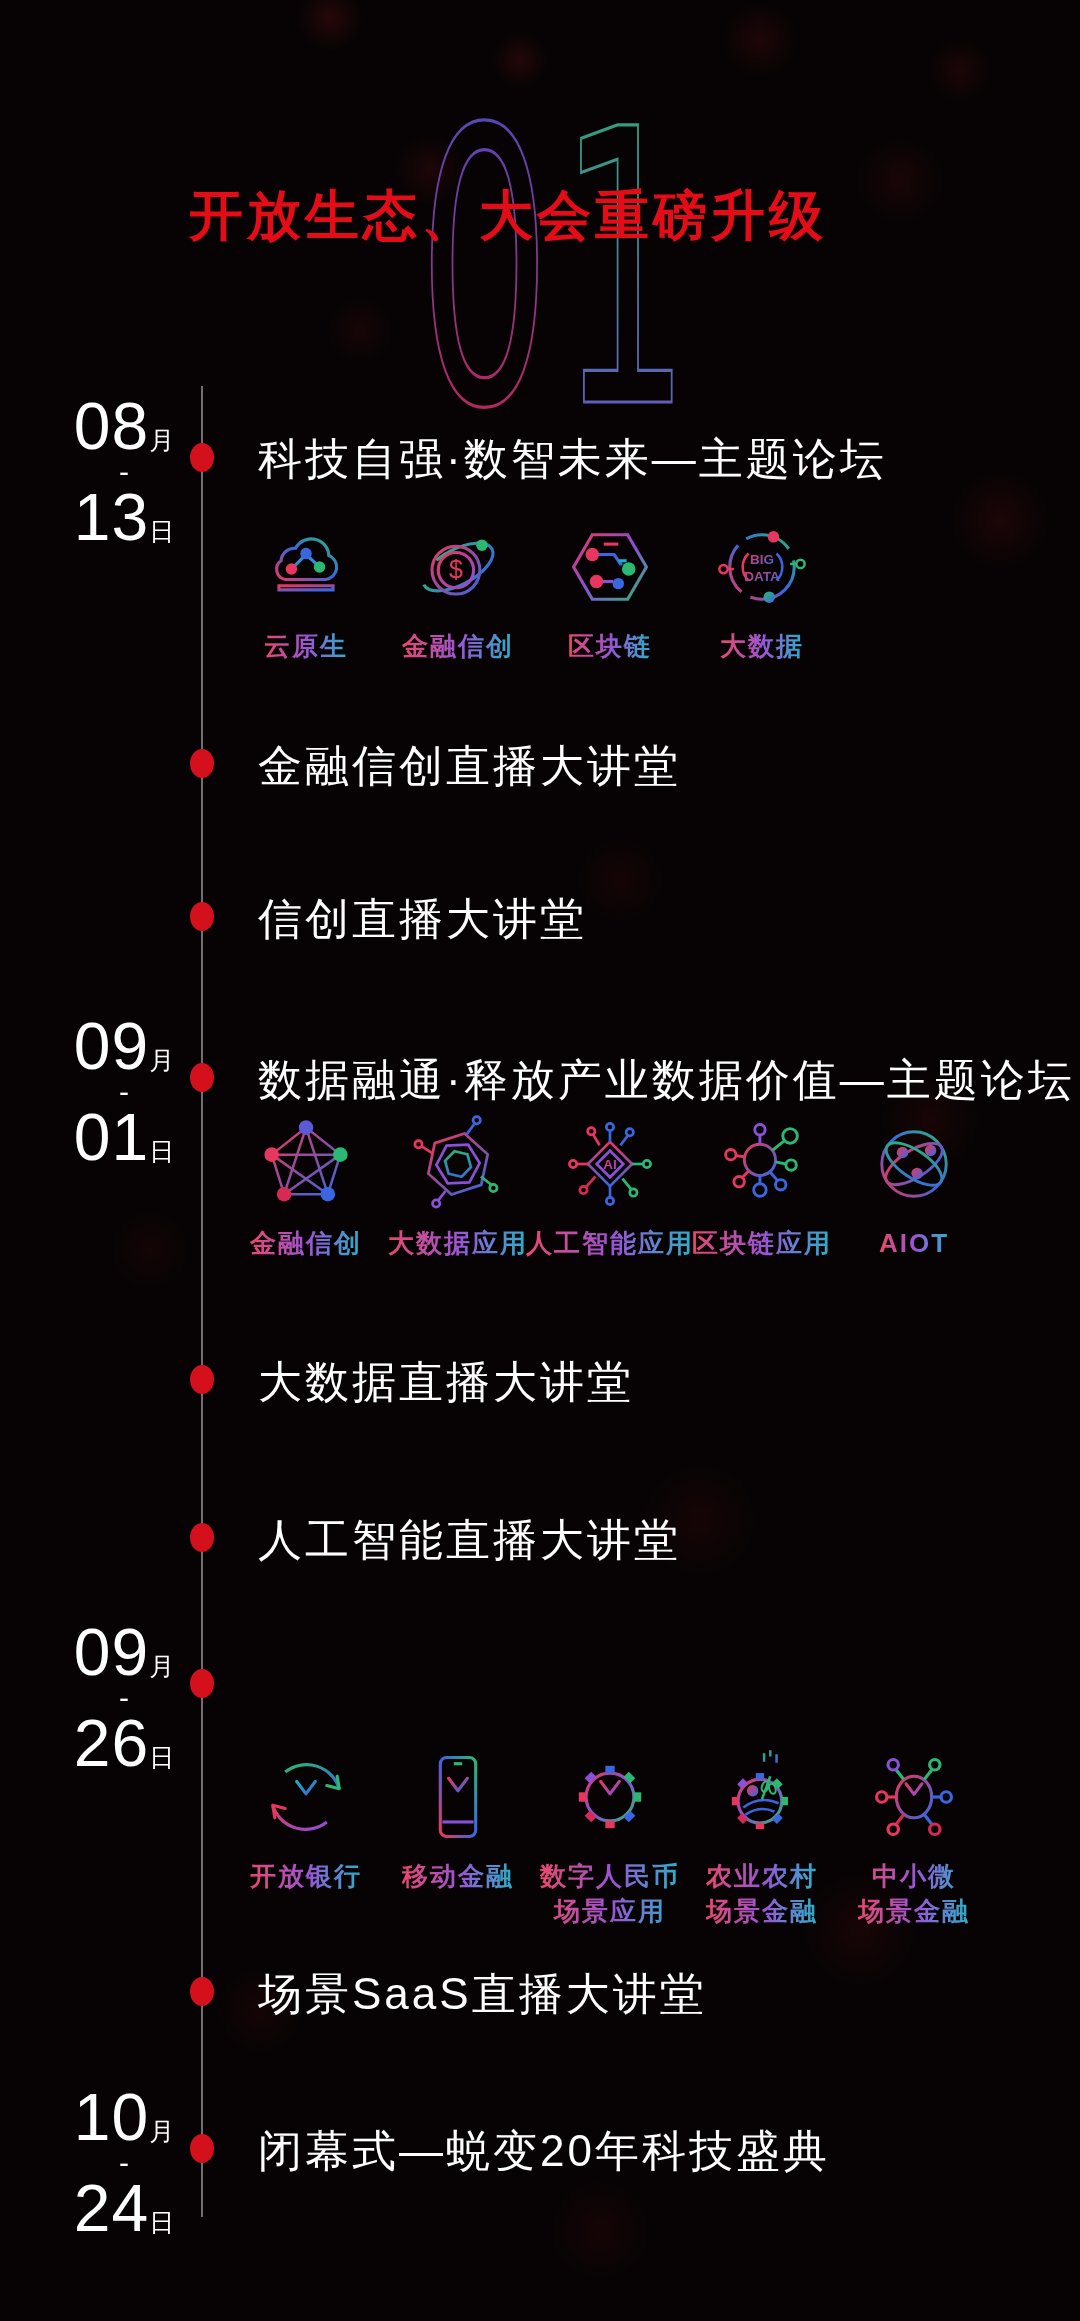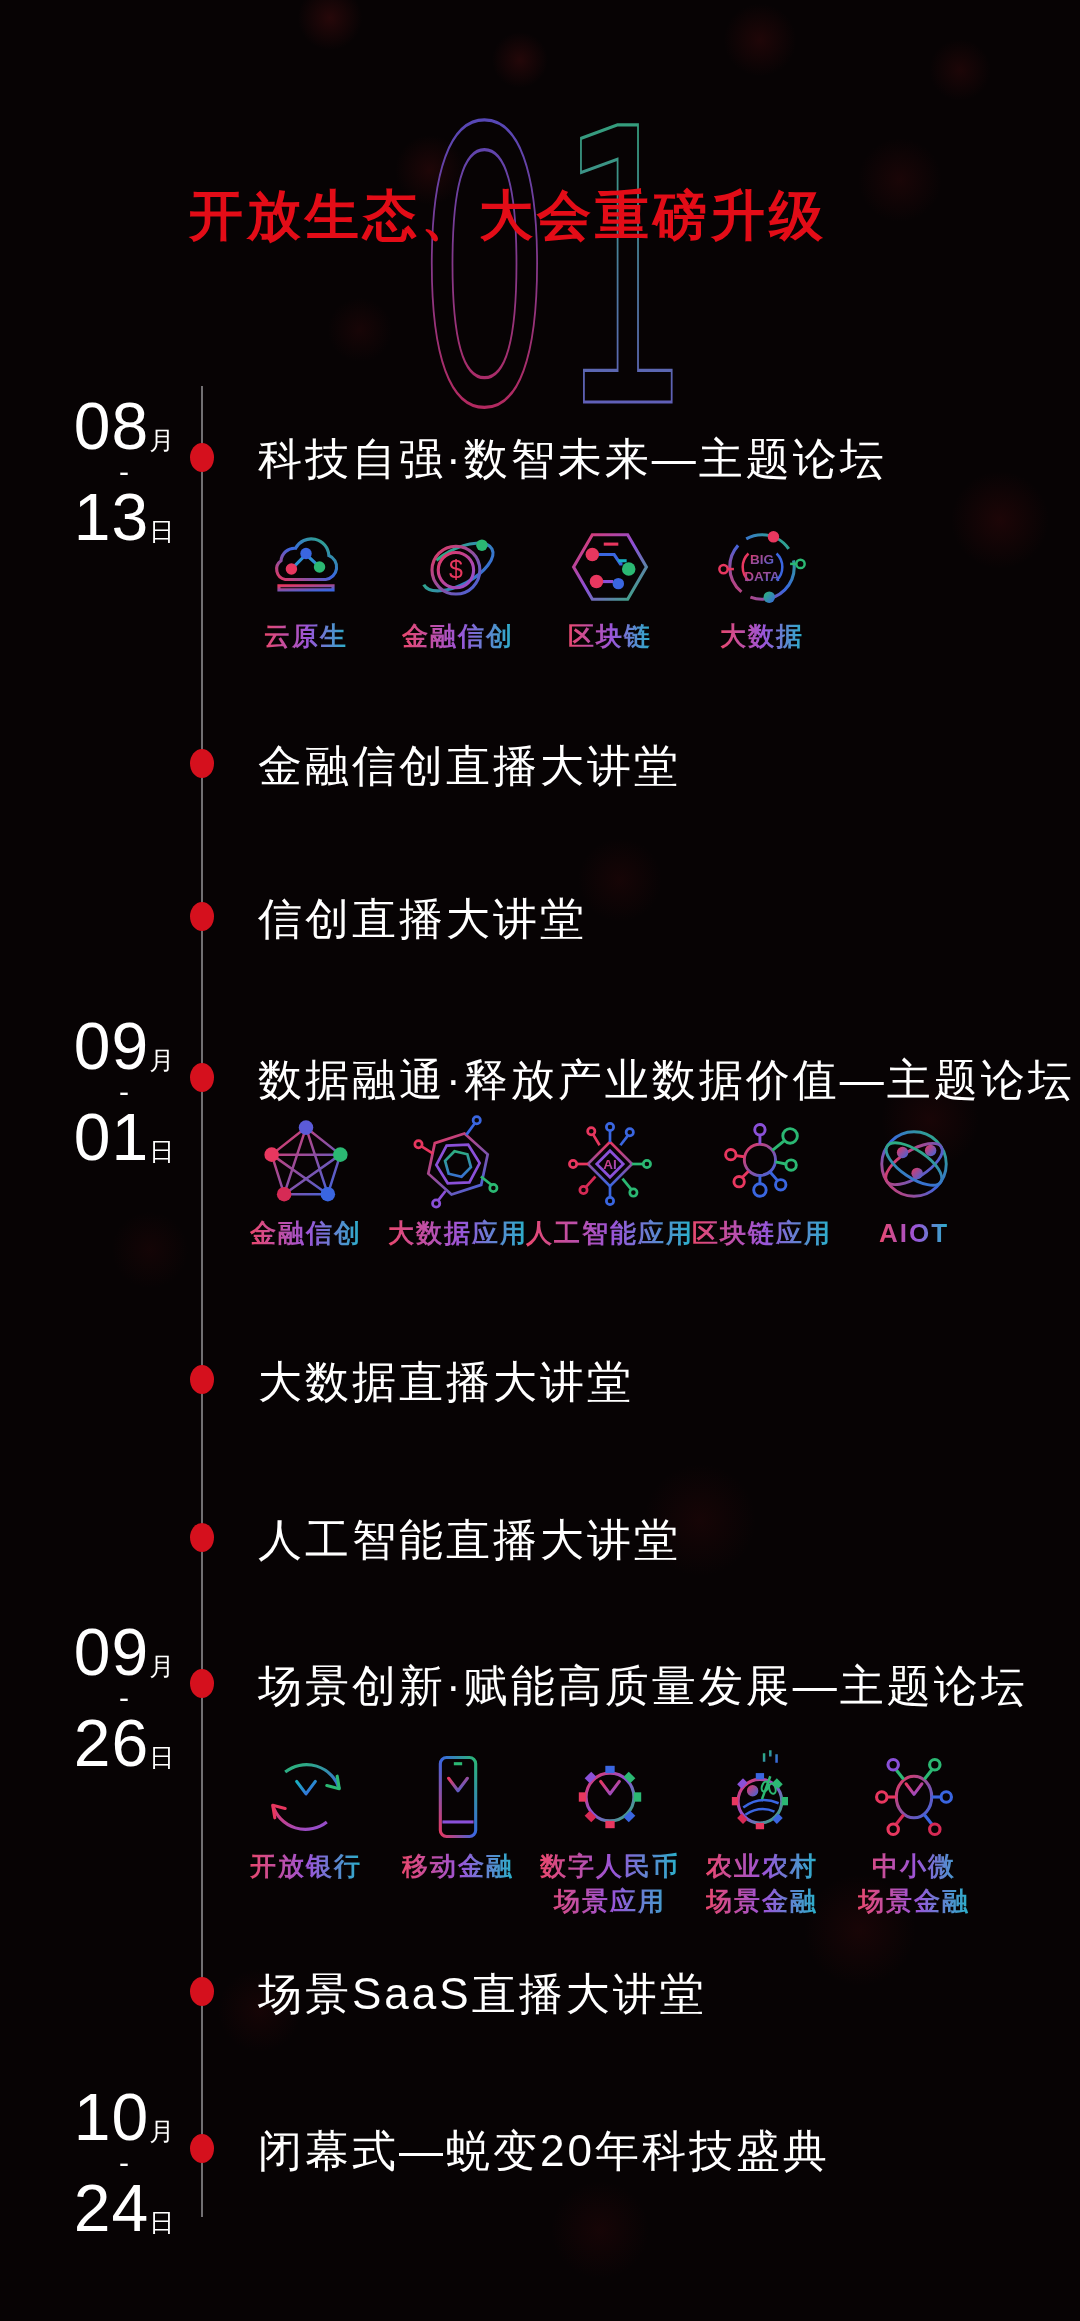--- a/index.html
+++ b/index.html
@@ -39,21 +39,21 @@
   .date .unit{font-size:25px;}
   .date .sep{display:block;font-size:30px;line-height:.75;font-weight:400;}
   .ev{
     position:absolute;left:258px;font-size:44px;color:#ffffff;font-weight:500;
     letter-spacing:3px;white-space:nowrap;
   }
   .icon-row{position:absolute;left:230px;width:760px;display:flex;}
   .icon-cell{width:152px;display:flex;flex-direction:column;align-items:center;}
   .icon-cell svg{width:104px;height:104px;display:block;}
   .icon-label{
-    font-size:26px;font-weight:700;letter-spacing:2px;text-align:center;line-height:1.35;
+    margin-top:10px;font-size:26px;font-weight:700;letter-spacing:2px;text-align:center;line-height:1.35;
     color:#b86fae;white-space:nowrap;
   }
   @supports ((-webkit-background-clip:text) or (background-clip:text)){
     .icon-label{
       background:linear-gradient(90deg,#e8486e 0%,#9a55d8 52%,#27b2c9 100%);
       -webkit-background-clip:text;background-clip:text;color:transparent;
     }
   }
   .defs-holder{position:absolute;width:0;height:0;overflow:hidden;}
 </style>
@@ -158,21 +158,20 @@
     <span class="sep">-</span>
     <span class="num">24</span><span class="unit">日</span>
   </div>
 
   <div class="ev" style="top:430px">科技自强·数智未来—主题论坛</div>
   <div class="ev" style="top:737px">金融信创直播大讲堂</div>
   <div class="ev" style="top:890px">信创直播大讲堂</div>
   <div class="ev" style="top:1051px">数据融通·释放产业数据价值—主题论坛</div>
   <div class="ev" style="top:1353px">大数据直播大讲堂</div>
   <div class="ev" style="top:1511px">人工智能直播大讲堂</div>
-  <div class="ev" style="top:1657px">场景创新·赋能高质量发展—主题论坛</div>
   <div class="ev" style="top:1965px">场景SaaS直播大讲堂</div>
   <div class="ev" style="top:2122px">闭幕式—蜕变20年科技盛典</div>
 
   <div class="icon-row" style="top:515px">
     <div class="icon-cell">
       <svg viewBox="0 0 100 100" fill="none" stroke-width="3">
         <path d="M30 62 h39 a12 12 0 0 0 3 -23 a17 17 0 0 0 -32 -7 a13 13 0 0 0 -14 12 a10 10 0 0 0 4 18 z" stroke="url(#g-3cb)"></path>
         <path d="M24 68 h52 v4 h-52 z" stroke="url(#g-rb)"></path>
         <path d="M30 74 h40" stroke="url(#g-tb)"></path>
         <path d="M37 51 L50 38 L62 49" stroke="#2f8fd0"></path>

